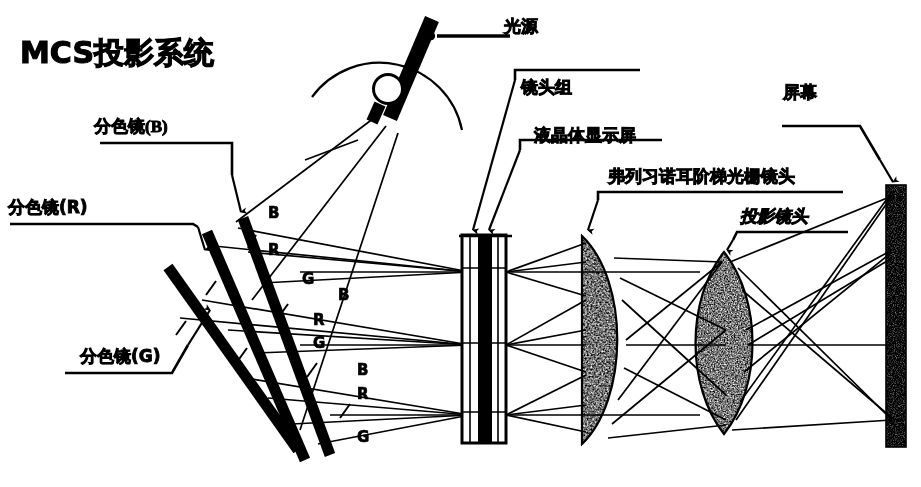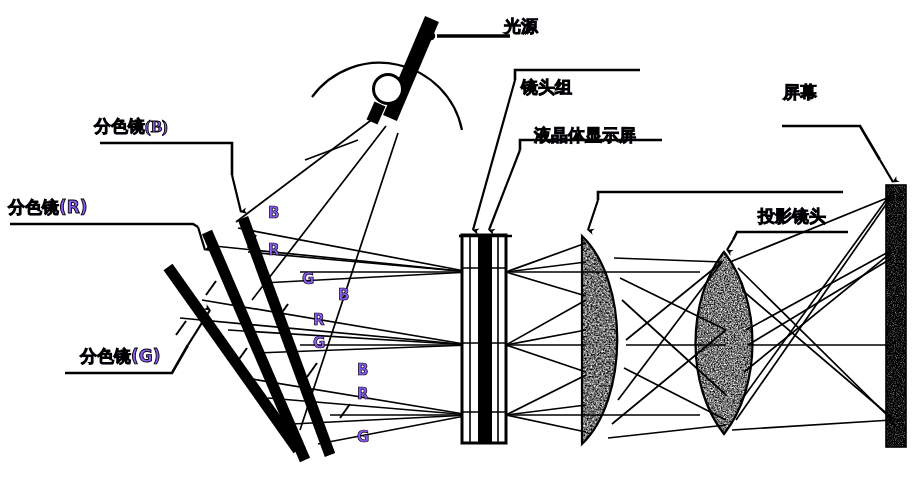--- a/index.html
+++ b/index.html
@@ -17,21 +17,21 @@
   }
   #stage svg.layer {
     position: absolute;
     left: 0;
     top: 0;
     width: 921px;
     height: 487px;
   }
   .lbl {
     position: absolute;
-    color: #8b5cf6;
+    color: #000000;
     font-weight: bold;
     white-space: nowrap;
     line-height: 1;
     font-family: "DejaVu Sans", "Liberation Sans", sans-serif;
   }
   .title {
     font-size: 30px;
     letter-spacing: 0px;
     -webkit-text-stroke: 1.1px #000;
   }
@@ -235,35 +235,37 @@
       <path d="M848 232 L737 232 L733 240" stroke-width="2.6"></path>
       <path d="M733 240 L727 250" stroke-width="2.2" marker-end="url(#arrowDown)"></path>
     </g>
 
     <g stroke="#000" fill="none">
       <path d="M782 126 L860 126 L880 160" stroke-width="2.6"></path>
       <path d="M880 160 L893 182" stroke-width="2.2" marker-end="url(#arrowDown)"></path>
     </g>
   </svg>
 
+  <div class="lbl title" style="left:20px; top:38px;">MCS投影系统</div>
 
   <div class="lbl cjk" style="left:504px; top:18px;">光源</div>
 
   <div class="lbl cjk" style="left:521px; top:48px;margin-top:31px;">镜头组</div>
 
   <div class="lbl cjk" style="left:94px; top:118px;font-family:Liberation Serif, serif;">分色镜(B)</div>
 
   <div class="lbl cjk" style="left:8px; top:199px;text-align:right;">分色镜(R)</div>
 
   <div class="lbl cjk" style="left:80px; top:348px;">分色镜(G)</div>
 
   <div class="lbl cjk" style="left:534px; top:127px;">液晶体显示屏</div>
 
-
-  <div class="lbl cjk" style="left:758px; top:208px;">投影镜头</div>
+  <div class="lbl cjk" style="left:608px; top:168px;">弗列习诺耳阶梯光栅镜头</div>
+
+  <div class="lbl cjk" style="left:740px; top:208px;font-style:italic;">投影镜头</div>
 
   <div class="lbl cjk" style="left:783px; top:84px;">屏幕</div>
 
   <div id="ray-labels">
       <div class="lbl raylbl" style="left: 268px; top: 206px;">B</div>
       <div class="lbl raylbl" style="left: 268px; top: 243px;">R</div>
       <div class="lbl raylbl" style="left: 302px; top: 272px;">G</div>
       <div class="lbl raylbl" style="left: 338px; top: 288px;">B</div>
       <div class="lbl raylbl" style="left: 313px; top: 313px;">R</div>
       <div class="lbl raylbl" style="left: 313px; top: 336px;">G</div>

